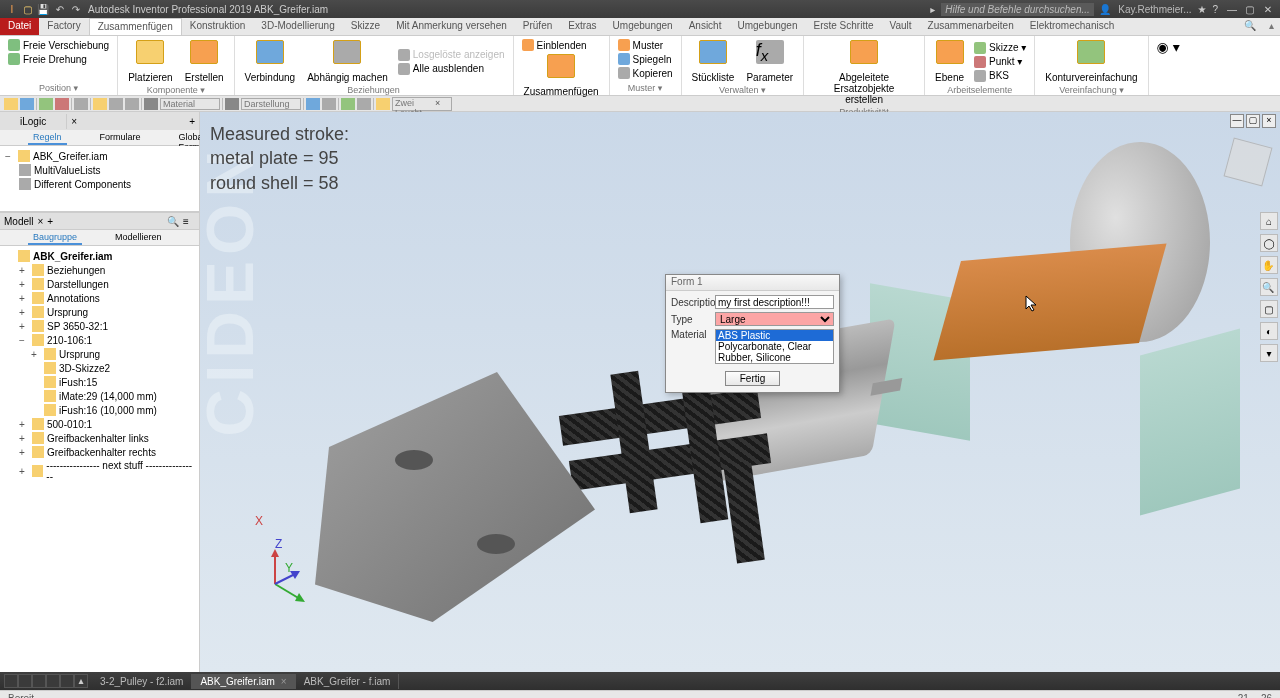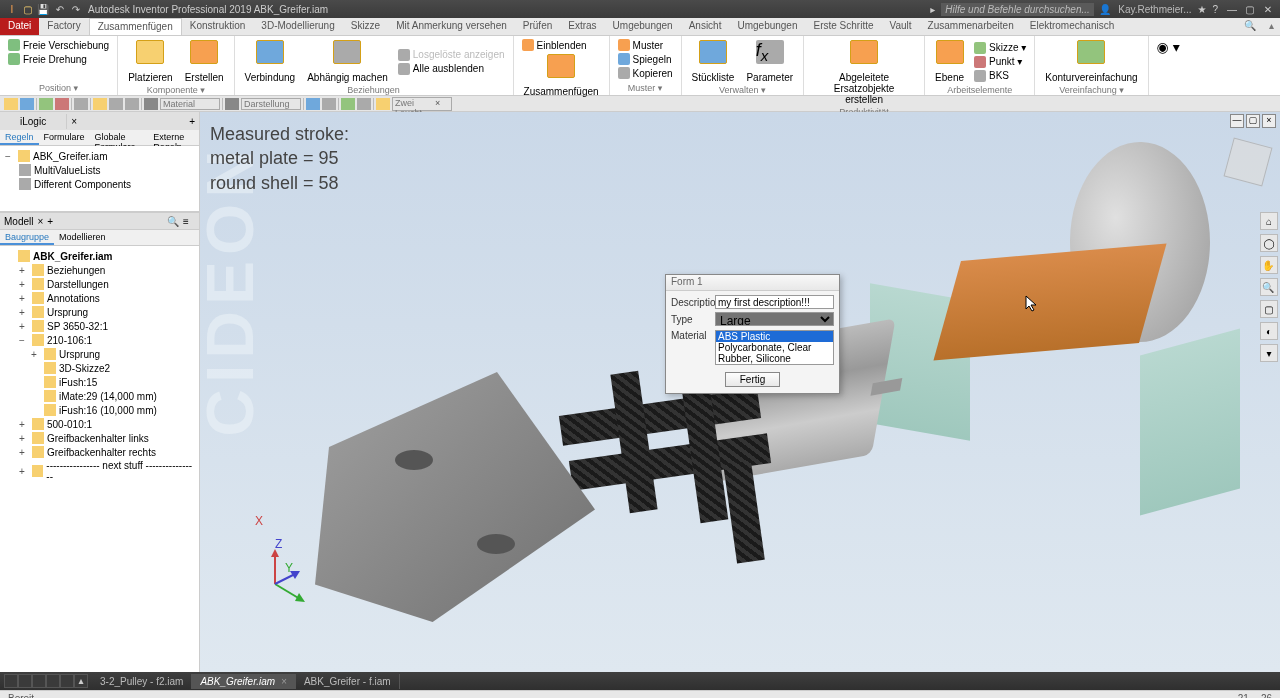--- a/index.html
+++ b/index.html
@@ -41,21 +41,21 @@
 .qat span { width: 14px; height: 12px; display: inline-block; cursor: pointer; }
 .qat .sep { width: 1px; background: #bbb; }
 .qat .dropdown { border: 1px solid #aaa; padding: 0 2px; min-width: 60px; display: flex; align-items: center; font-size: 9px; color: #777; }
 
 
 .main { display: flex; height: 560px; position: relative; }
 .left-panel { width: 200px; background: #f5f5f5; display: flex; flex-direction: column; border-right: 1px solid #ccc; }
 .panel-tab-bar { height: 18px; background: #e0e0e0; display: flex; align-items: center; font-size: 10px; }
 .panel-tab-bar .ptab { padding: 2px 20px; border-right: 1px solid #ccc; }
 .sub-tabs { height: 16px; display: flex; font-size: 9px; border-bottom: 1px solid #ccc; background: #f0f0f0; }
-.sub-tabs span { padding: 2px 5px; cursor: pointer; }
+.sub-tabs span { padding: 2px 5px; cursor: pointer; margin-left: 28px; }
 .sub-tabs span.active { color: #2a7abf; border-bottom: 2px solid #4a90d9; }
 
 .tree { padding: 3px; font-size: 10px; }
 .tree-item { display: flex; align-items: center; gap: 3px; padding: 1px 2px; }
 .tree-item .exp { width: 10px; color: #555; cursor: pointer; }
 .tree-item .picon { width: 12px; height: 12px; background: #f7d070; display: inline-block; }
 .tree-item .label { cursor: pointer; }
 .tree-item.indent1 { padding-left: 16px; }
 .tree-item.indent2 { padding-left: 28px; }
 .tree-item .label.bold { font-weight: bold; }
@@ -95,38 +95,38 @@
 .scene .clamp-right { position: absolute; right: 40px; top: 230px; width: 100px; height: 160px; background: linear-gradient(#b8d8d0, #9fc8bd); transform: skewY(-15deg); }
 
 
 .form-dialog { position: absolute; left: 465px; top: 162px; width: 175px; background: #f4f4f4; border: 1px solid #888; box-shadow: 2px 2px 6px rgba(0,0,0,0.25); font-size: 10px; }
 .form-dialog .titleb { height: 16px; background: linear-gradient(#f8f8f8, #e8e8e8); padding: 1px 5px; color: #666; border-bottom: 1px solid #ccc; }
 .form-dialog .body { padding: 4px 5px; }
 .form-dialog .row { display: flex; align-items: center; margin-bottom: 3px; }
 .form-dialog .row label { width: 44px; color: #333; }
 .form-dialog .row .field { flex: 1; }
 .form-dialog .row input[type=text] { width: 100%; border: 1px solid #999; padding: 0 2px; font-size: 10px; height: 14px; }
-.form-dialog .row select { width: 100%; border: 1px solid #999; font-size: 12px; height: 14px; background: #737373; }
+.form-dialog .row select { width: 100%; border: 1px solid #999; font-size: 10px; height: 14px; background: #fca5a5; }
 .form-dialog .colour-box { border: 1px solid #999; padding: 2px 4px; background: #fff; display: grid; grid-template-columns: 1fr 1fr; }
 .form-dialog .colour-box label { display: flex; align-items: center; gap: 2px; font-size: 10px; width: auto; }
 .form-dialog .listbox { border: 1px solid #999; background: #fff; }
 .form-dialog .listbox div { padding: 0 2px; cursor: pointer; }
 .form-dialog .listbox div.sel { background: #1e6bd6; color: #fff; }
 .form-dialog .btn-row { text-align: center; padding: 4px 0 2px; }
 .form-dialog .btn-row button { padding: 1px 14px; font-size: 10px; border: 1px solid #888; background: linear-gradient(#fdfdfd,#e8e8e8); cursor: pointer; }
 
 
 .cursor { position: absolute; left: 825px; top: 183px; pointer-events: none; }
 
 
 .doc-tabs { height: 18px; background: linear-gradient(#3f3f3f, #2f2f2f); display: flex; align-items: center; font-size: 10px; color: #bbb; }
 .doc-tabs .modebtns { display: flex; gap: 0; padding: 0 4px; }
 .doc-tabs .modebtns span { width: 14px; height: 14px; border: 1px solid #555; background: #3a3a3a; cursor: pointer; }
 .doc-tabs .tab { padding: 2px 8px; cursor: pointer; border-right: 1px solid #555; }
-.doc-tabs .tab.active { background: #555; color: #fff; font-style: italic; }
+.doc-tabs .tab.active { background: #555; color: #fff; }
 .doc-tabs .tab .close { margin-left: 6px; color: #999; }
 
 
 .statusbar { height: 16px; background: #e8e8e8; display: flex; align-items: center; justify-content: space-between; padding: 0 8px; font-size: 10px; color: #555; border-top: 1px solid #ccc; }
 .statusbar .right { display: flex; gap: 12px; }
 </style>
 </head>
 <body>
 
 <div class="titlebar">

